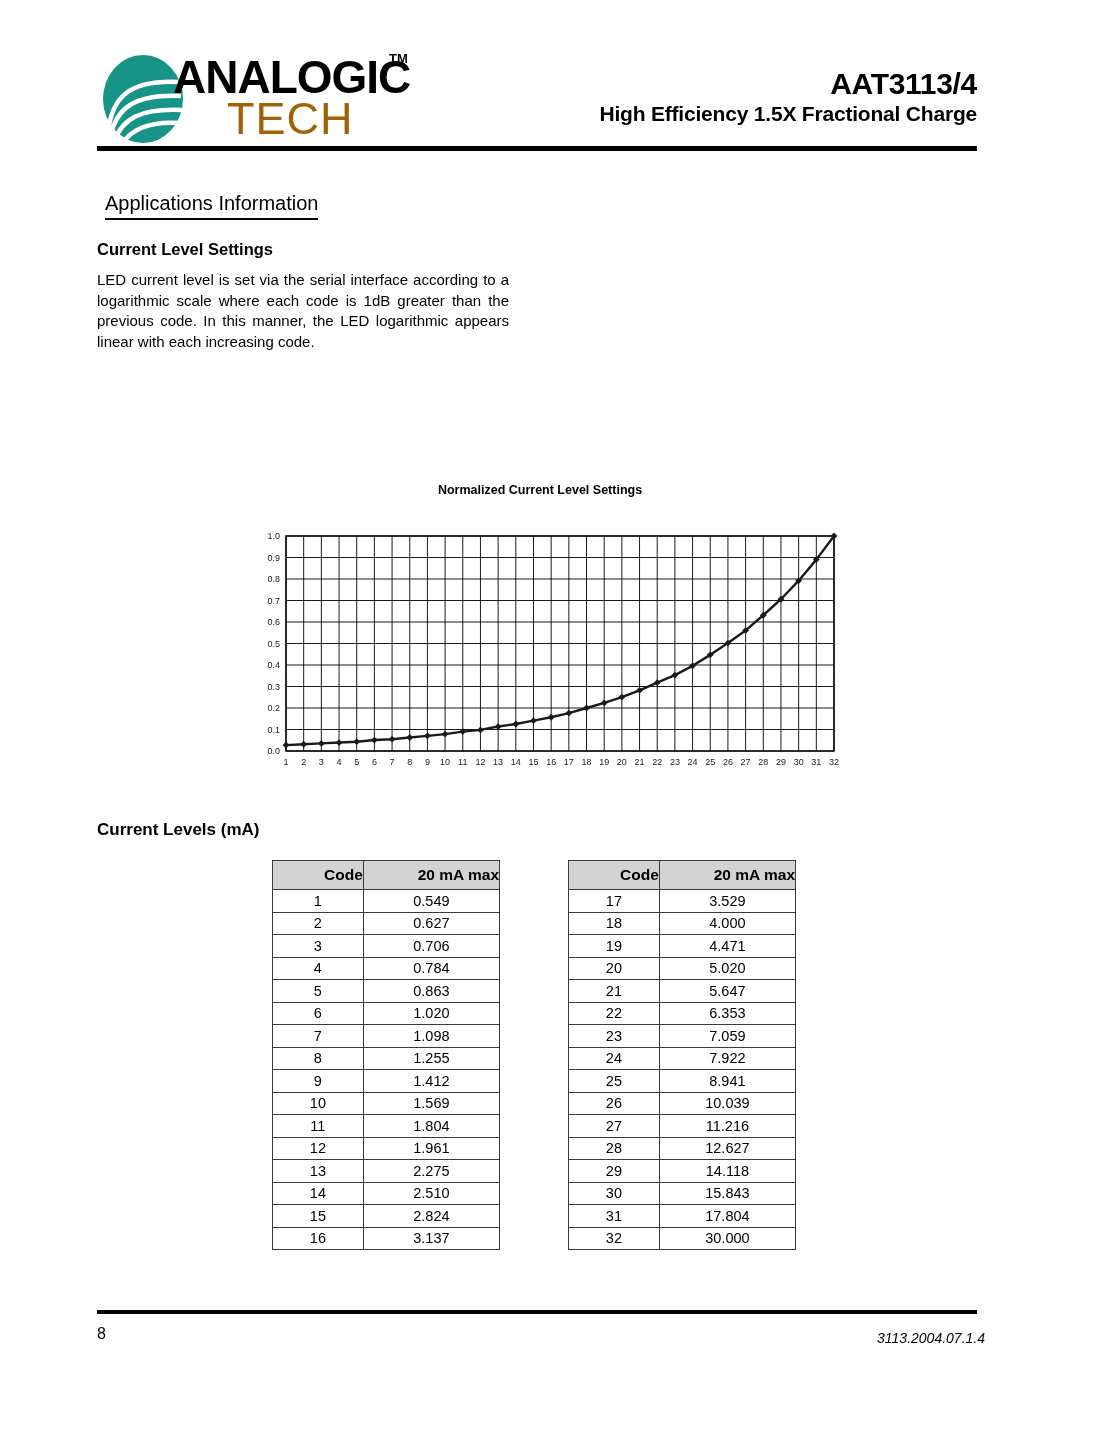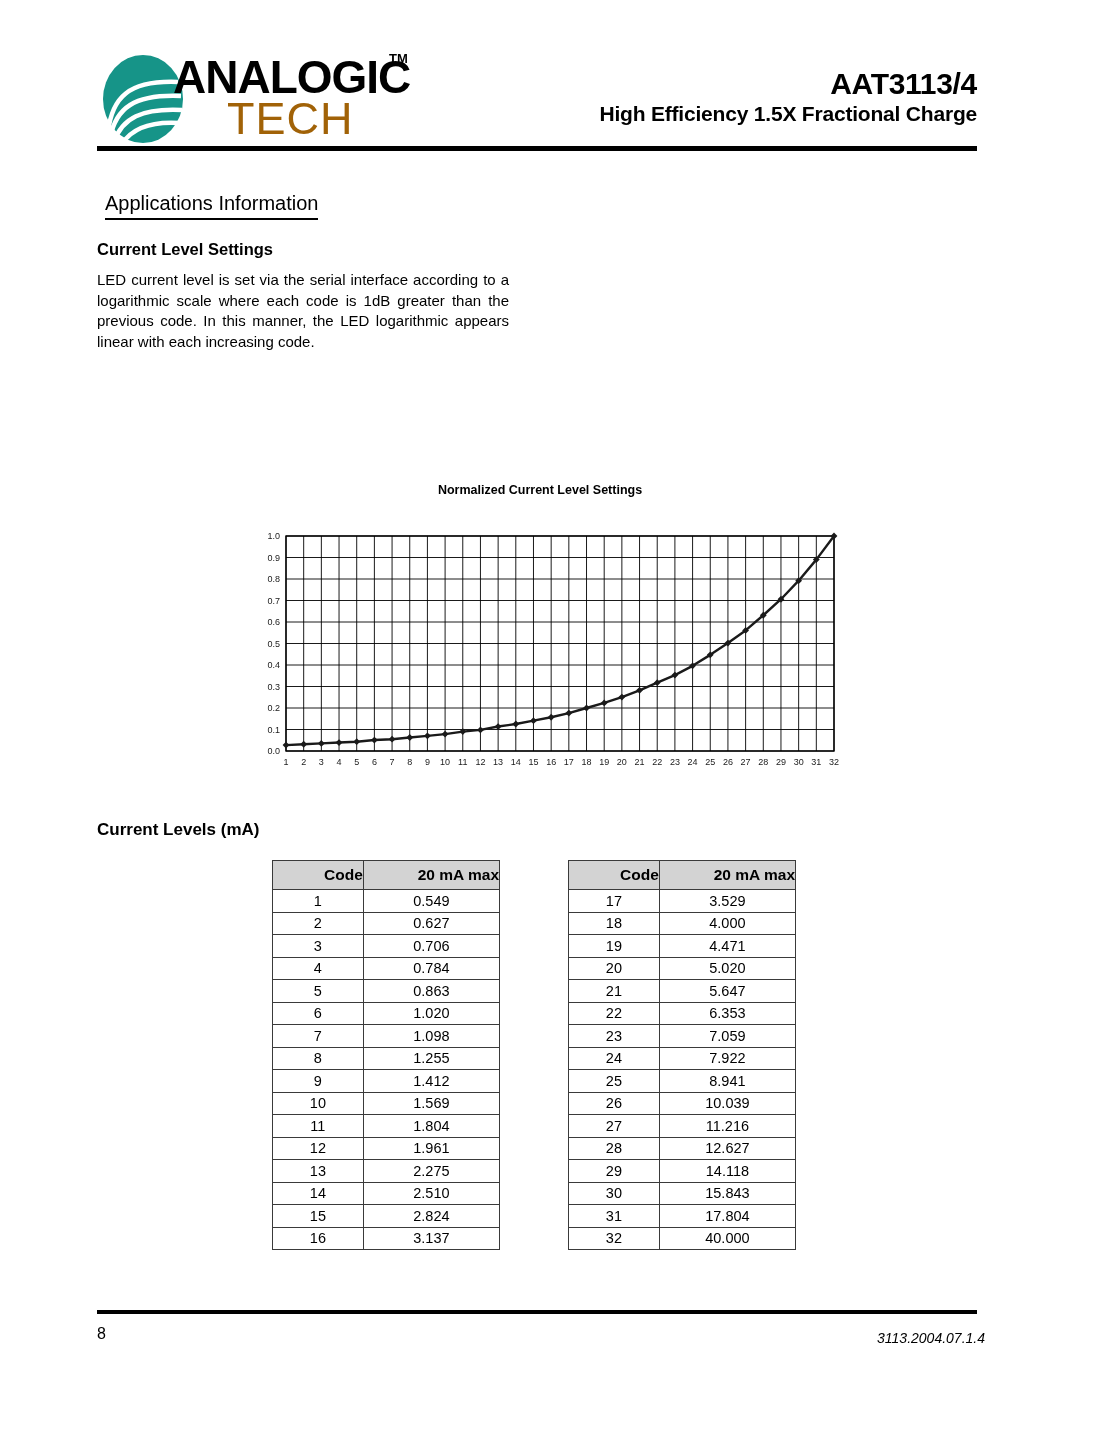--- a/index.html
+++ b/index.html
@@ -537,20 +537,20 @@
       <tr>
         <td class="col-code">30</td>
         <td class="col-val">15.843</td>
       </tr>
       <tr>
         <td class="col-code">31</td>
         <td class="col-val">17.804</td>
       </tr>
       <tr>
         <td class="col-code">32</td>
-        <td class="col-val">40.000</td>
+        <td class="col-val">30.000</td>
       </tr>
     </tbody>
 </table>
 
 <div id="footer-rule"></div>
 <div id="page-number">8</div>
 <div id="doc-revision">3113.2004.07.1.4</div>
 
 </body></html>

